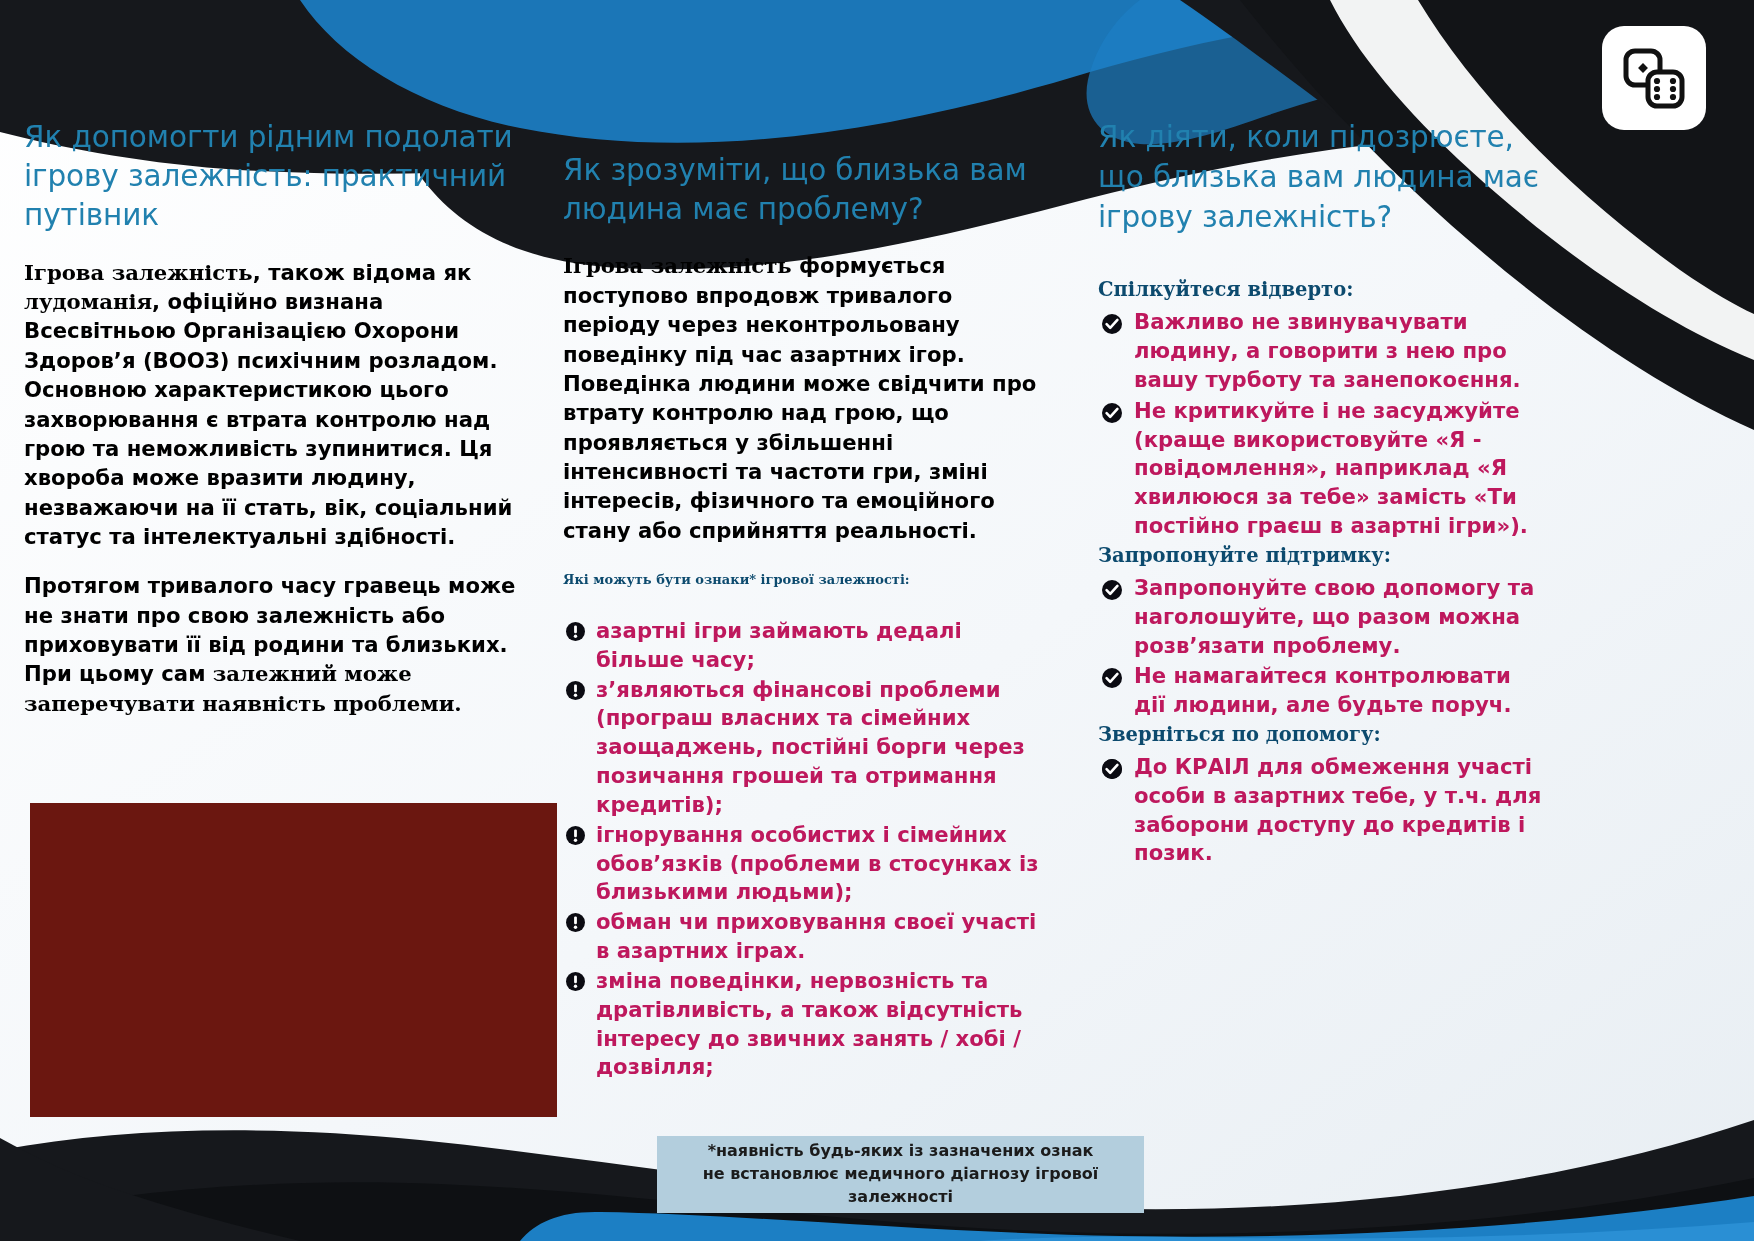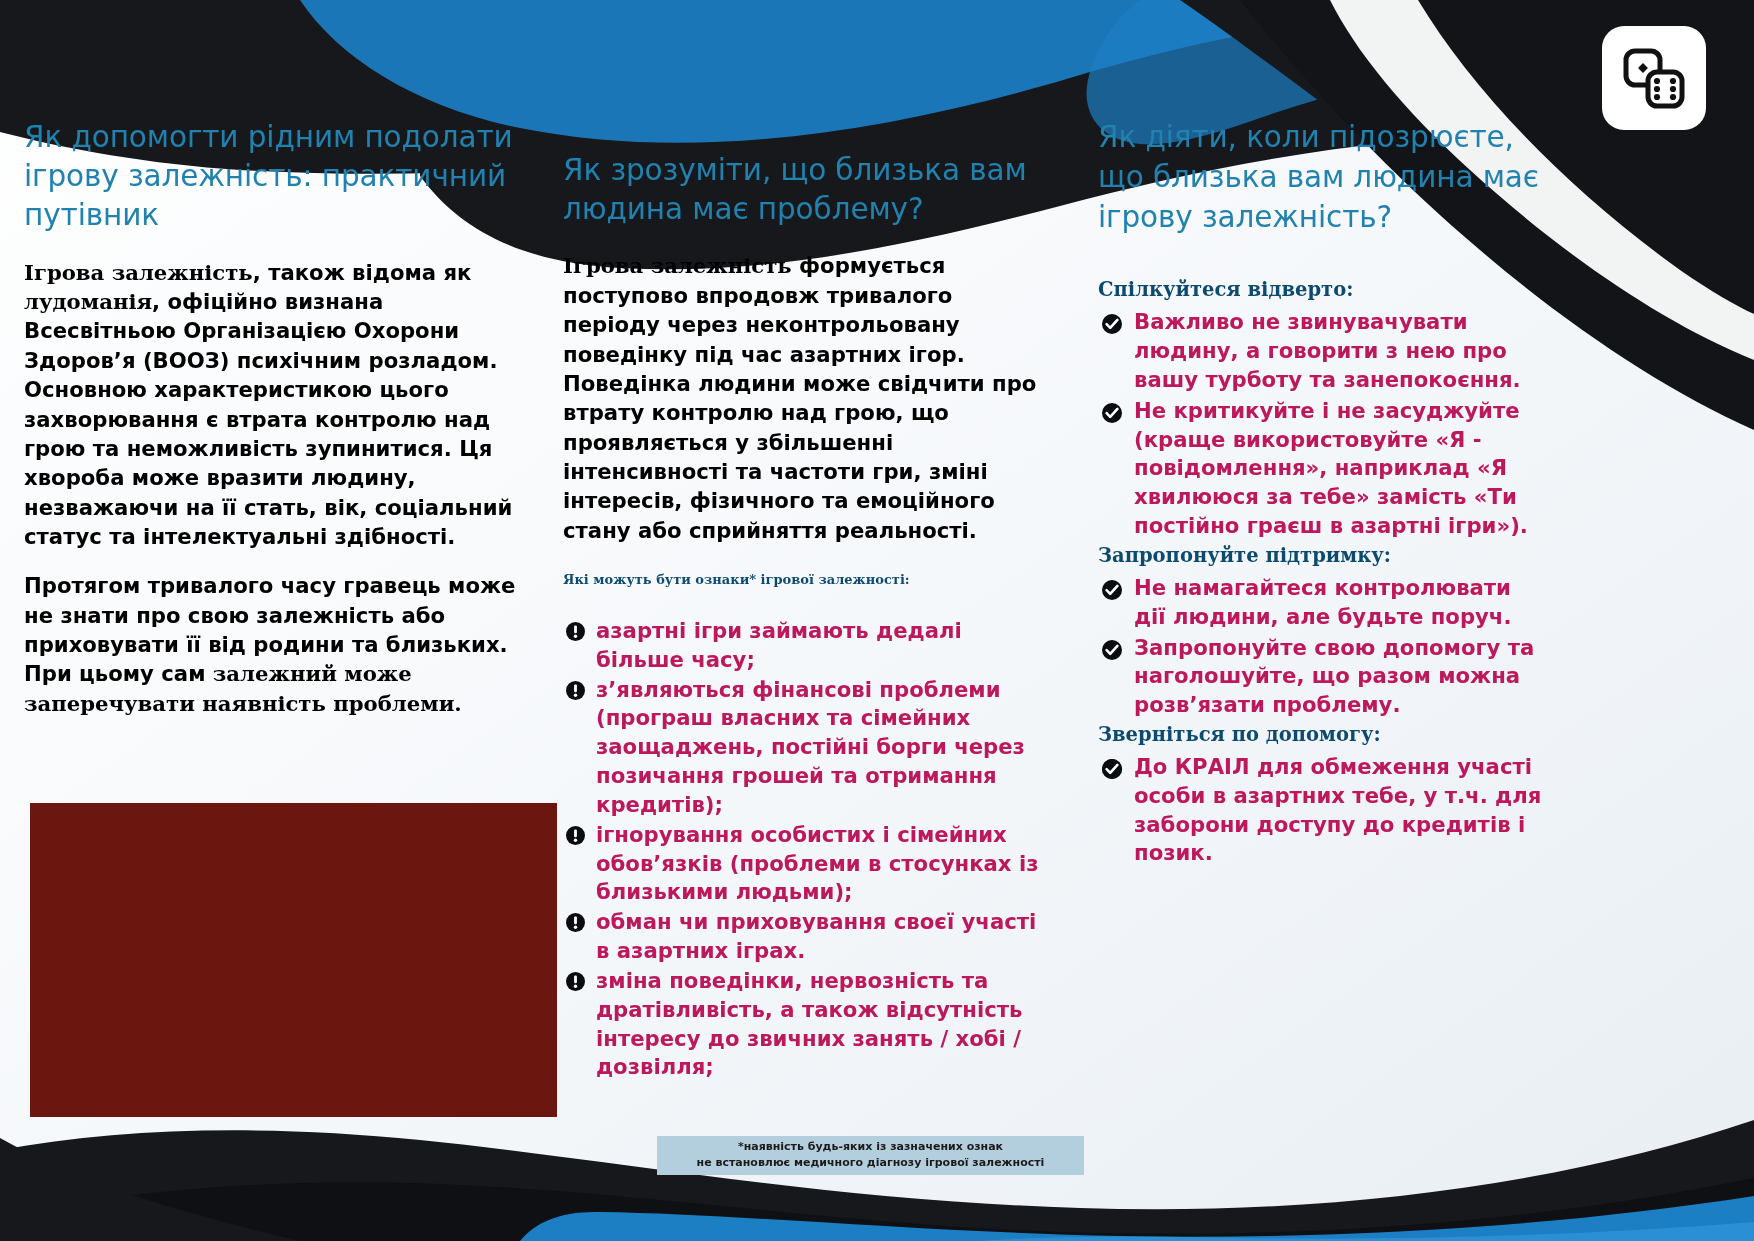--- a/index.html
+++ b/index.html
@@ -96,24 +96,24 @@
   .img-placeholder {
     position: absolute;
     left: 30px; top: 803px;
     width: 527px; height: 314px;
     background: #6B1710;
     z-index: 5;
   }
   .footnote {
     position: absolute;
     left: 657px; top: 1136px;
-    width: 427px;
+    width: 487px;
     background: #B3CEDD;
     color: #1b1b1b;
-    font-size: 11px;
+    font-size: 16px;
     line-height: 1.45;
     font-weight: 600;
     text-align: center;
     padding: 3px 6px 4px 6px;
     z-index: 5;
   }
   .footnote .ln1 { display: block; }
   .footnote .ln2 { display: block; }
 </style>
 </head>
@@ -262,30 +262,30 @@
 
     <h3 class="sub">Запропонуйте підтримку:</h3>
     <ul class="blist checks">
       <li>
         <span class="bico">
           <svg width="22" height="22" viewBox="0 0 22 22">
               <circle cx="11" cy="11" r="10" fill="#0B0B12"></circle>
               <path d="M5.6 11.2 L9.2 14.8 L16.4 6.9" fill="none" stroke="#fff" stroke-width="2.6" stroke-linecap="round" stroke-linejoin="round"></path>
             </svg>
         </span>
+        <span>Запропонуйте свою допомогу та наголошуйте, що разом можна розв’язати проблему.</span>
+      </li>
+      <li>
+        <span class="bico">
+          <svg width="22" height="22" viewBox="0 0 22 22">
+              <circle cx="11" cy="11" r="10" fill="#0B0B12"></circle>
+              <path d="M5.6 11.2 L9.2 14.8 L16.4 6.9" fill="none" stroke="#fff" stroke-width="2.6" stroke-linecap="round" stroke-linejoin="round"></path>
+            </svg>
+        </span>
         <span>Не намагайтеся контролювати дії людини, але будьте поруч.</span>
-      </li>
-      <li>
-        <span class="bico">
-          <svg width="22" height="22" viewBox="0 0 22 22">
-              <circle cx="11" cy="11" r="10" fill="#0B0B12"></circle>
-              <path d="M5.6 11.2 L9.2 14.8 L16.4 6.9" fill="none" stroke="#fff" stroke-width="2.6" stroke-linecap="round" stroke-linejoin="round"></path>
-            </svg>
-        </span>
-        <span>Запропонуйте свою допомогу та наголошуйте, що разом можна розв’язати проблему.</span>
       </li>
     </ul>
 
     <h3 class="sub">Зверніться по допомогу:</h3>
     <ul class="blist checks">
       <li>
         <span class="bico">
           <svg width="22" height="22" viewBox="0 0 22 22">
               <circle cx="11" cy="11" r="10" fill="#0B0B12"></circle>
               <path d="M5.6 11.2 L9.2 14.8 L16.4 6.9" fill="none" stroke="#fff" stroke-width="2.6" stroke-linecap="round" stroke-linejoin="round"></path>

